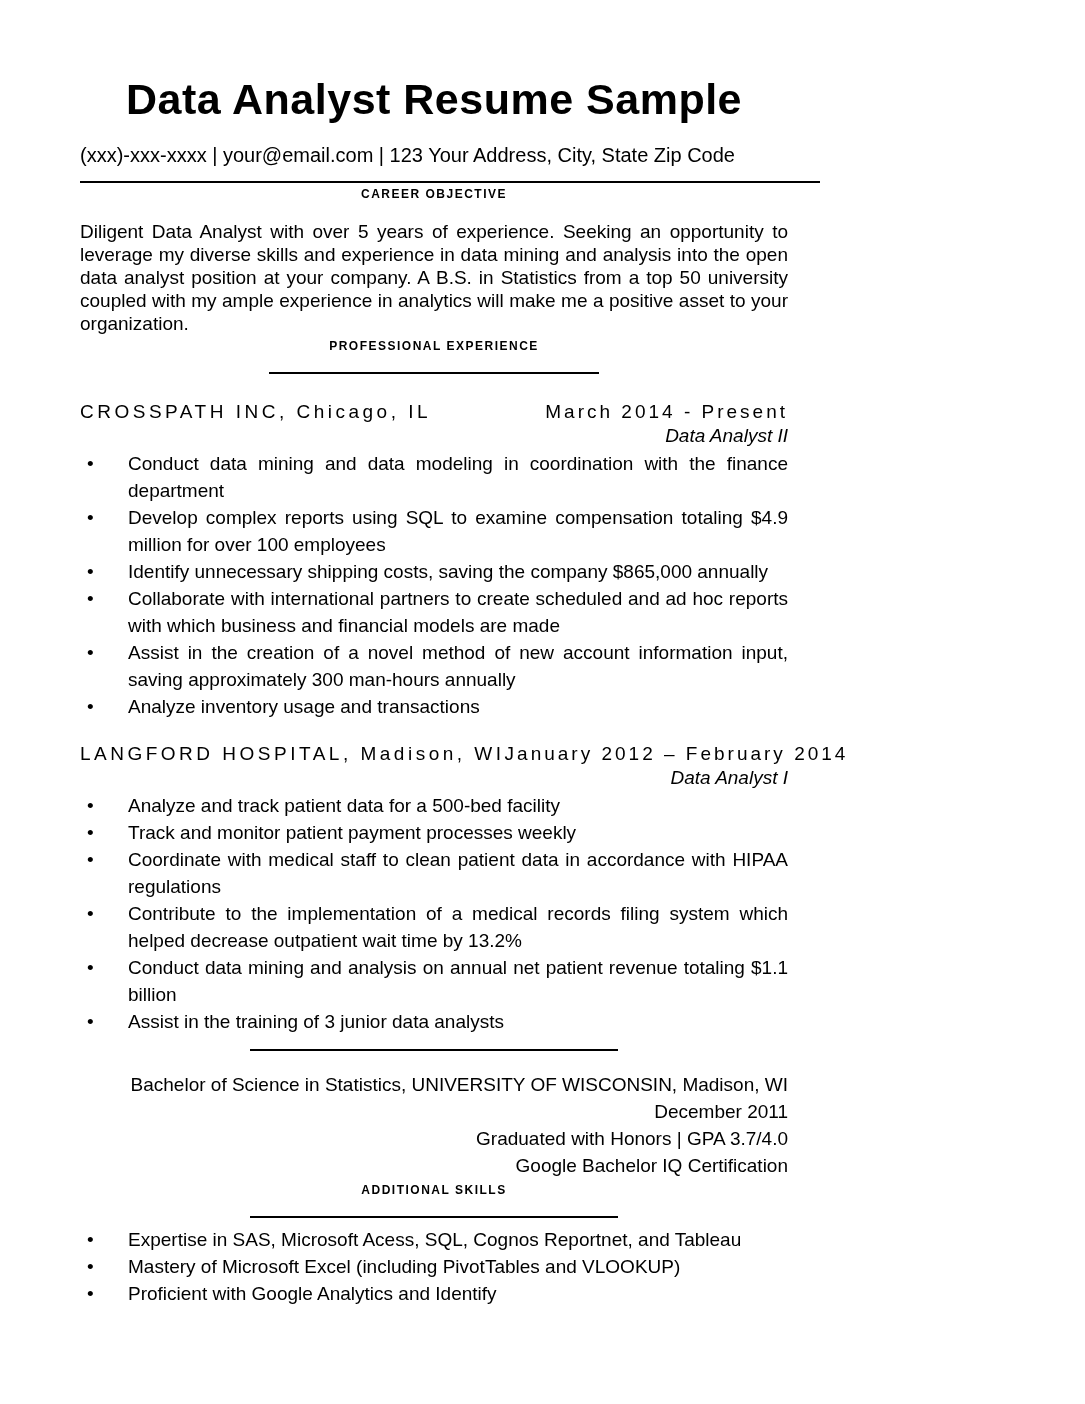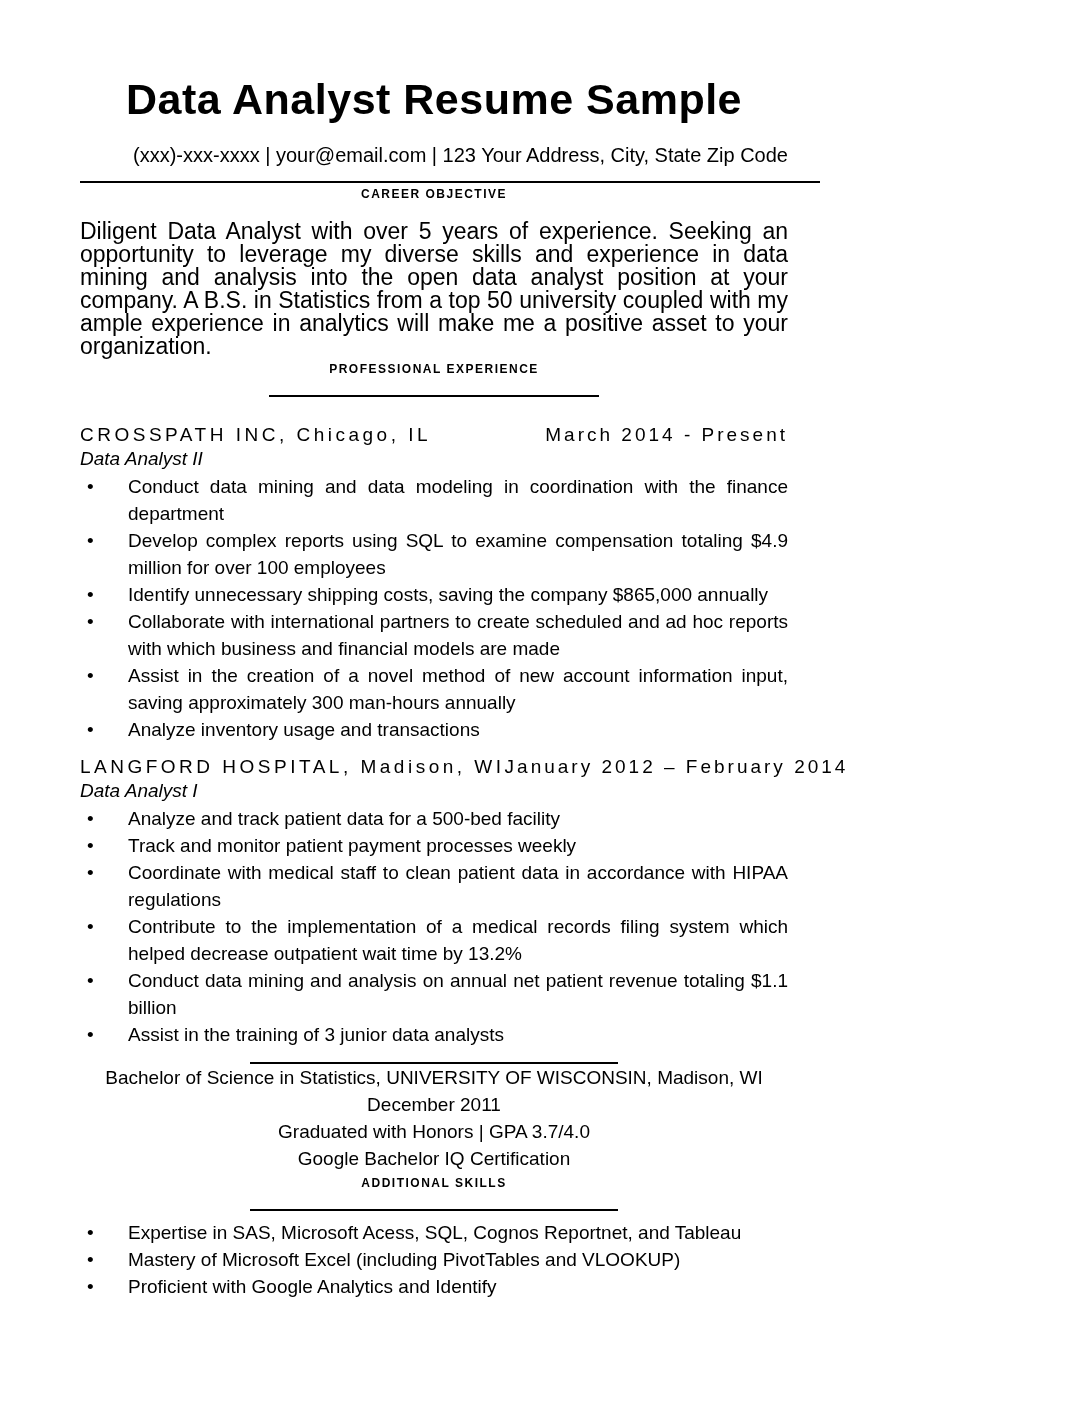--- a/index.html
+++ b/index.html
@@ -17,81 +17,83 @@
     margin: 0 0 20px 0;
     font-size: 43px;
     line-height: 49px;
     font-weight: bold;
     text-align: center;
     letter-spacing: 0.5px;
   }
   .contact {
     font-size: 20px;
     line-height: 23px;
-    text-align: right;
+    text-align: left;
     margin: 0 0 14px 0;
   }
   .rule { border-bottom: 2px solid #000; height: 0; }
   .rule-wide { width: 740px; margin: 0 auto; }
   .rule-section { width: 330px; margin: 14px auto 0 auto; }
   .rule-section.wide { width: 368px; }
   h2.section-heading {
     margin: 0;
     font-size: 12px;
     line-height: 23px;
     font-weight: bold;
     text-align: center;
     letter-spacing: 1.5px;
   }
   .mt-career { margin-top: 24px; }
   .mt-pe { margin-top: 28px; }
   .mt-edu { margin-top: 28px; }
   .mt-skills { margin-top: 16px; }
   p.objective {
     margin: 14px 0 0 0;
-    font-size: 23px;
+    font-size: 19px;
     line-height: 23px;
     text-align: justify;
   }
   .jobs { margin-top: 26px; }
-  .job + .job { margin-top: 12px; }
+  .job + .job { margin-top: 22px; }
   .job-header {
     display: flex;
     justify-content: space-between;
     align-items: baseline;
     font-size: 19px;
     line-height: 24px;
   }
   .company { letter-spacing: 3.5px; white-space: nowrap; }
   .dates { letter-spacing: 3px; white-space: nowrap; }
   .job-title {
     font-style: italic;
     font-size: 19px;
     line-height: 24px;
+    text-align: right;
   }
   ul.bullets {
     list-style: none;
     margin: 2px 0 0 0;
     padding: 0;
     font-size: 19px;
     line-height: 27px;
   }
   ul.bullets li {
     position: relative;
     padding-left: 48px;
     text-align: justify;
   }
   ul.bullets li::before {
     content: "\2022";
     position: absolute;
     left: 7px;
     top: 0;
   }
   .edu-lines {
-    text-align: center;
+    margin-top: 20px;
+    text-align: right;
     font-size: 19px;
     line-height: 27px;
   }
   ul.bullets.skills { margin-top: 8px; }
 </style>
 </head>
 <body>
 
 <div class="page">
 

